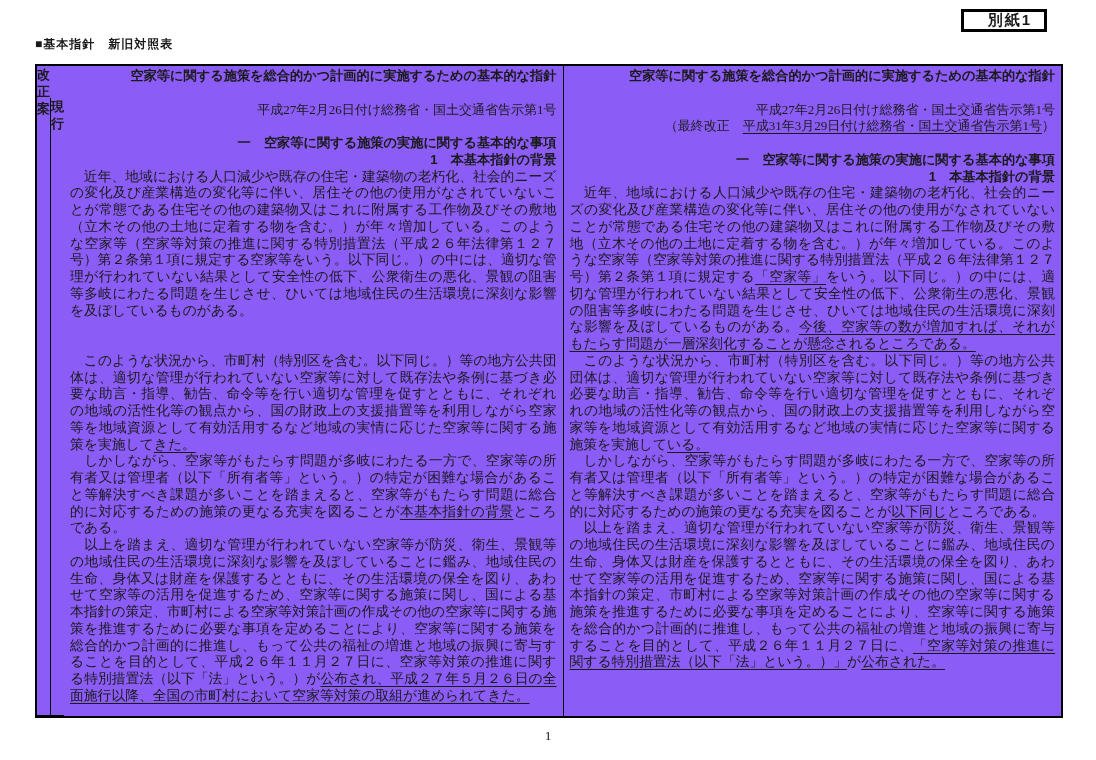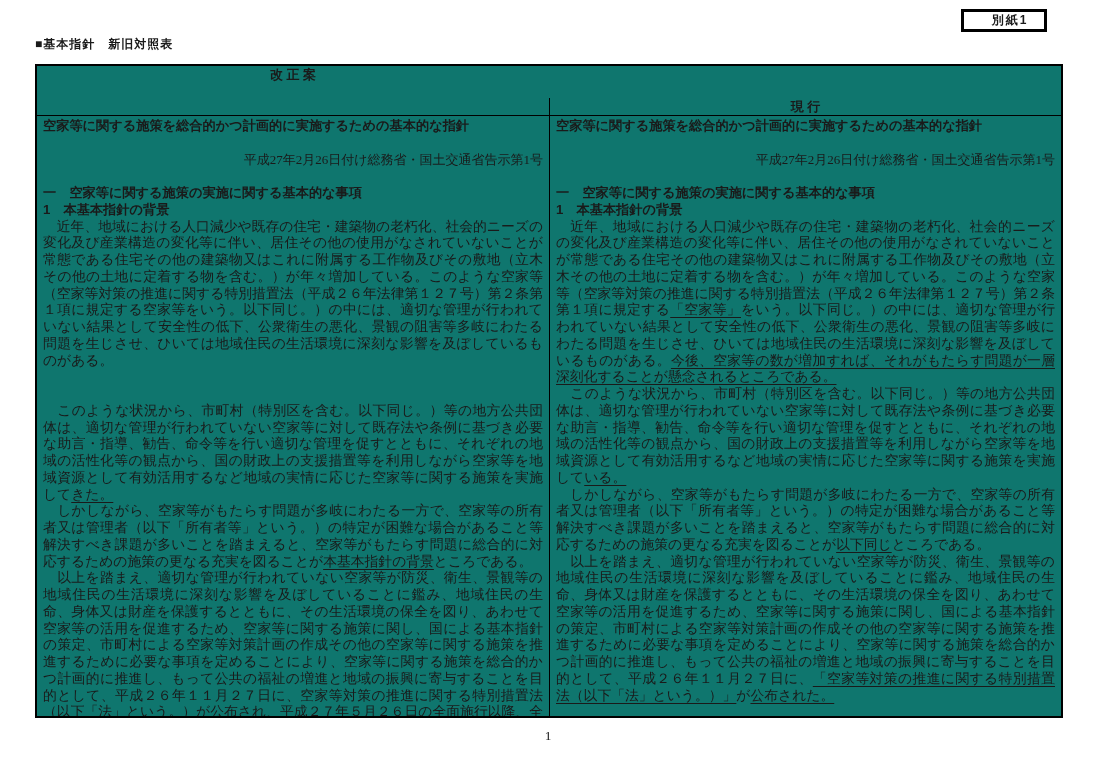--- a/index.html
+++ b/index.html
@@ -11,37 +11,37 @@
     font-family: "Liberation Serif", "DejaVu Serif", serif;
     overflow: hidden;
   }
   .attachment-box {
     position: absolute;
     top: 9px; left: 961px;
     width: 86px; height: 23px;
     border: 3px solid #000000;
     display: flex; align-items: center; justify-content: center;
     font-family: "Liberation Sans", "DejaVu Sans", sans-serif;
-    font-weight: bold; font-size: 12px; letter-spacing: 2px;
+    font-weight: bold; font-size: 15px; letter-spacing: 2px;
     background: #ffffff;
     padding-left: 12px;
   }
   .doc-title {
     position: absolute;
     top: 36px; left: 35px;
     font-family: "Liberation Sans", "DejaVu Sans", sans-serif;
     font-weight: bold; font-size: 12px; letter-spacing: 1px;
   }
   .cmp-table {
     position: absolute;
     top: 64px; left: 35px;
     width: 1028px; height: 654px;
     border: 2px solid #000000;
-    display: flex; flex-direction: column;
-    background: #0f766e;
+    display: flex; flex-direction: row;
+    background: #8b5cf6;
   }
   .thead { display: flex; flex: 0 0 18px; border-bottom: 1px solid #000000; }
   .th {
     flex: 1 1 50%;
     text-align: center;
     font-family: "Liberation Sans", "DejaVu Sans", sans-serif;
     font-weight: bold; font-size: 13px; line-height: 17px;
   }
   .th + .th { border-left: 1px solid #000000; margin-top: 32px; }
   .tbody { display: flex; flex: 1 1 auto; overflow: hidden; }
@@ -51,20 +51,21 @@
     overflow: hidden;
     font-size: 13.8px;
     line-height: 16.75px;
   }
   .td + .td { border-left: 1px solid #000000; }
   .blk { min-height: 16.75px; }
   .blk.title, .blk.heading {
     font-family: "Liberation Sans", "DejaVu Sans", sans-serif;
     font-weight: bold;
     font-size: 13.2px;
+    text-align: right;
   }
   .blk.notice { text-align: right; font-size: 13px; }
   .blk.body { text-align: justify; }
   .u { text-decoration: underline; text-underline-offset: 2.5px; text-decoration-thickness: 1px; }
   .page-number {
     position: absolute;
     top: 728px; left: 0;
     width: 100%;
     text-align: center;
     font-size: 13.5px;
@@ -95,20 +96,21 @@
         <div class="blk body"><span>　近年、地域における人口減少や既存の住宅・建築物の老朽化、社会的ニーズの変化及び産業構造の変化等に伴い、居住その他の使用がなされていないことが常態である住宅その他の建築物又はこれに附属する工作物及びその敷地（立木その他の土地に定着する物を含む。）が年々増加している。このような空家等（空家等対策の推進に関する特別措置法（平成２６年法律第１２７号）第２条第１項に規定する空家等をいう。以下同じ。）の中には、適切な管理が行われていない結果として安全性の低下、公衆衛生の悪化、景観の阻害等多岐にわたる問題を生じさせ、ひいては地域住民の生活環境に深刻な影響を及ぼしているものがある。</span></div>
         <div class="blk gap" style="height: 33.5px;"></div>
         <div class="blk body"><span>　このような状況から、市町村（特別区を含む。以下同じ。）等の地方公共団体は、適切な管理が行われていない空家等に対して既存法や条例に基づき必要な助言・指導、勧告、命令等を行い適切な管理を促すとともに、それぞれの地域の活性化等の観点から、国の財政上の支援措置等を利用しながら空家等を地域資源として有効活用するなど地域の実情に応じた空家等に関する施策を実施して</span><span class="u">きた。</span></div>
         <div class="blk body"><span>　しかしながら、空家等がもたらす問題が多岐にわたる一方で、空家等の所有者又は管理者（以下「所有者等」という。）の特定が困難な場合があること等解決すべき課題が多いことを踏まえると、空家等がもたらす問題に総合的に対応するための施策の更なる充実を図ることが</span><span class="u">本基本指針の背景</span><span>ところである。</span></div>
         <div class="blk body"><span>　以上を踏まえ、適切な管理が行われていない空家等が防災、衛生、景観等の地域住民の生活環境に深刻な影響を及ぼしていることに鑑み、地域住民の生命、身体又は財産を保護するとともに、その生活環境の保全を図り、あわせて空家等の活用を促進するため、空家等に関する施策に関し、国による基本指針の策定、市町村による空家等対策計画の作成その他の空家等に関する施策を推進するために必要な事項を定めることにより、空家等に関する施策を総合的かつ計画的に推進し、もって公共の福祉の増進と地域の振興に寄与することを目的として、平成２６年１１月２７日に、空家等対策の推進に関する特別措置法（以下「法」という。）が</span><span class="u">公布され、平成２７年５月２６日の全面施行以降、全国の市町村において空家等対策の取組が進められてきた。</span></div>
       </div>
     <div class="td">
         <div class="blk title"><span>空家等に関する施策を総合的かつ計画的に実施するための基本的な指針</span></div>
         <div class="blk gap" style="height: 16.75px;"></div>
         <div class="blk notice"><span>平成27年2月26日付け総務省・国土交通省告示第1号</span></div>
+        <div class="blk notice"><span>（最終改正　</span><span class="u">平成31年3月29日付け総務省・国土交通省告示第1号</span><span>）</span></div>
         <div class="blk gap" style="height: 16.75px;"></div>
         <div class="blk heading"><span>一　空家等に関する施策の実施に関する基本的な事項</span></div>
         <div class="blk heading"><span>1　本基本指針の背景</span></div>
         <div class="blk body"><span>　近年、地域における人口減少や既存の住宅・建築物の老朽化、社会的ニーズの変化及び産業構造の変化等に伴い、居住その他の使用がなされていないことが常態である住宅その他の建築物又はこれに附属する工作物及びその敷地（立木その他の土地に定着する物を含む。）が年々増加している。このような空家等（空家等対策の推進に関する特別措置法（平成２６年法律第１２７号）第２条第１項に規定する</span><span class="u">「空家等」</span><span>をいう。以下同じ。）の中には、適切な管理が行われていない結果として安全性の低下、公衆衛生の悪化、景観の阻害等多岐にわたる問題を生じさせ、ひいては地域住民の生活環境に深刻な影響を及ぼしているものがある。</span><span class="u">今後、空家等の数が増加すれば、それがもたらす問題が一層深刻化することが懸念されるところである。</span></div>
         <div class="blk body"><span>　このような状況から、市町村（特別区を含む。以下同じ。）等の地方公共団体は、適切な管理が行われていない空家等に対して既存法や条例に基づき必要な助言・指導、勧告、命令等を行い適切な管理を促すとともに、それぞれの地域の活性化等の観点から、国の財政上の支援措置等を利用しながら空家等を地域資源として有効活用するなど地域の実情に応じた空家等に関する施策を実施して</span><span class="u">いる。</span></div>
         <div class="blk body"><span>　しかしながら、空家等がもたらす問題が多岐にわたる一方で、空家等の所有者又は管理者（以下「所有者等」という。）の特定が困難な場合があること等解決すべき課題が多いことを踏まえると、空家等がもたらす問題に総合的に対応するための施策の更なる充実を図ることが</span><span class="u">以下同じ</span><span>ところである。</span></div>
         <div class="blk body"><span>　以上を踏まえ、適切な管理が行われていない空家等が防災、衛生、景観等の地域住民の生活環境に深刻な影響を及ぼしていることに鑑み、地域住民の生命、身体又は財産を保護するとともに、その生活環境の保全を図り、あわせて空家等の活用を促進するため、空家等に関する施策に関し、国による基本指針の策定、市町村による空家等対策計画の作成その他の空家等に関する施策を推進するために必要な事項を定めることにより、空家等に関する施策を総合的かつ計画的に推進し、もって公共の福祉の増進と地域の振興に寄与することを目的として、平成２６年１１月２７日に、</span><span class="u">「空家等対策の推進に関する特別措置法（以下「法」という。）」</span><span>が</span><span class="u">公布された。</span></div>
       </div>
   </div>
 </div>

